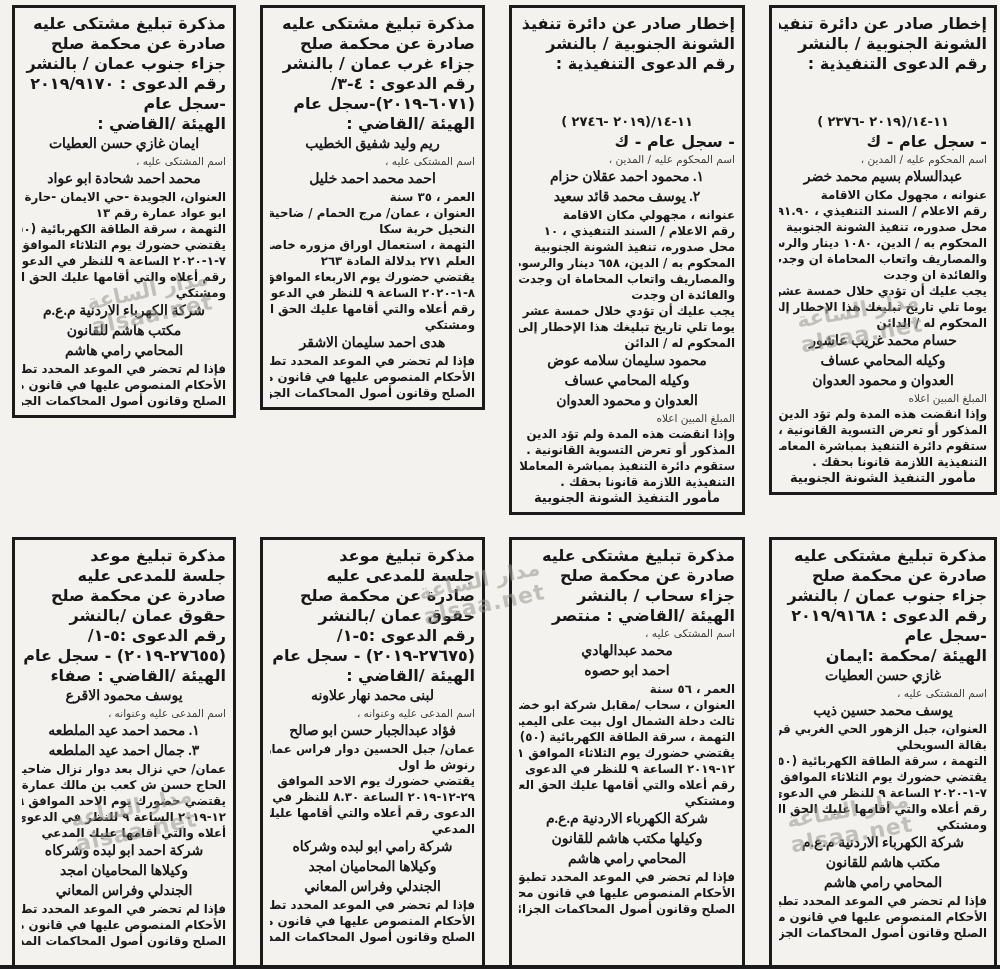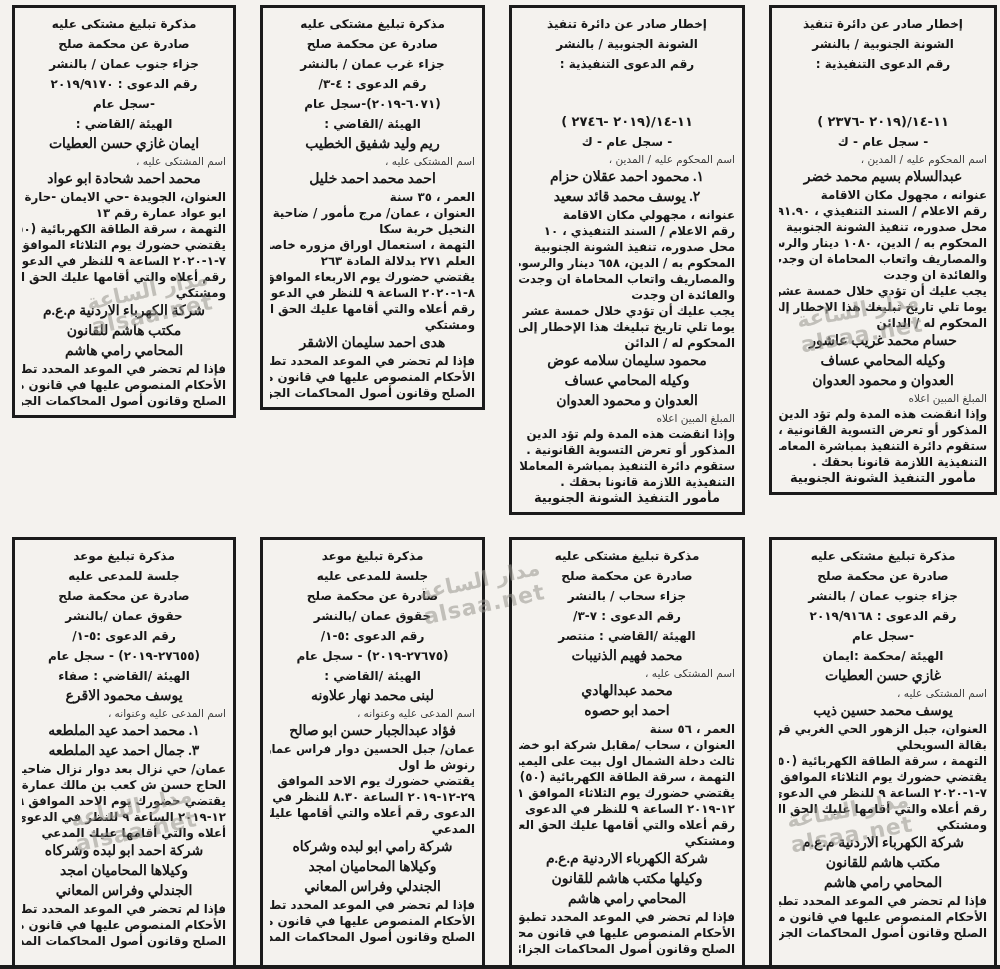--- a/index.html
+++ b/index.html
@@ -30,21 +30,21 @@
     background:transparent;
     box-sizing:border-box;
   }
   .r2{height:466px;overflow:hidden;}
   .ln{
     text-align:right;
     white-space:nowrap;
     overflow:hidden;
     color:#181818;
   }
-  .ln-h{font-weight:bold;font-size:12px;line-height:20px;text-align:center;}
+  .ln-h{font-weight:bold;font-size:16px;line-height:20px;text-align:right;}
   .ln-hn{font-weight:bold;font-size:13px;line-height:20px;text-align:center;direction:ltr;margin-top:38px;}
   .ln-n{font-weight:bold;font-size:14px;line-height:20px;text-align:center;font-family:Liberation Serif, serif;}
   .ln-l{font-weight:normal;font-size:10.5px;line-height:15px;color:#3c3c3c;}
   .ln-b{font-weight:bold;font-size:11.8px;line-height:16px;}
   .ln-c{font-weight:bold;font-size:13px;line-height:16px;text-align:center;}
   .wm{
     position:absolute;z-index:5;text-align:center;
     pointer-events:none;color:#98968f;opacity:.55;direction:rtl;
   }
   .wm-ar{font-size:21px;font-weight:bold;letter-spacing:2px;}
@@ -118,21 +118,21 @@
         <div class="ln ln-h">مذكرة تبليغ مشتكى عليه</div>
         <div class="ln ln-h">صادرة عن محكمة صلح</div>
         <div class="ln ln-h">جزاء غرب عمان / بالنشر</div>
         <div class="ln ln-h">رقم الدعوى : ٤-٣/</div>
         <div class="ln ln-h">(٦٠٧١-٢٠١٩)-سجل عام</div>
         <div class="ln ln-h">الهيئة /القاضي :</div>
         <div class="ln ln-n">ريم وليد شفيق الخطيب</div>
         <div class="ln ln-l">اسم المشتكى عليه ،</div>
         <div class="ln ln-n">احمد محمد احمد خليل</div>
         <div class="ln ln-b">العمر ، ٣٥ سنة</div>
-        <div class="ln ln-b">العنوان ، عمان/ مرج مأمور / ضاحية</div>
+        <div class="ln ln-b">العنوان ، عمان/ مرج الحمام / ضاحية</div>
         <div class="ln ln-b">النخيل خربة سكا</div>
         <div class="ln ln-b">التهمة ، استعمال اوراق مزوره خاصة مع</div>
         <div class="ln ln-b">العلم ٢٧١ بدلالة المادة ٢٦٣</div>
         <div class="ln ln-b">يقتضي حضورك يوم الاربعاء الموافق</div>
         <div class="ln ln-b">٨-١-٢٠٢٠ الساعة ٩ للنظر في الدعوى</div>
         <div class="ln ln-b">رقم أعلاه والتي أقامها عليك الحق العام</div>
         <div class="ln ln-b">ومشتكي</div>
         <div class="ln ln-n">هدى احمد سليمان الاشقر</div>
         <div class="ln ln-b">فإذا لم تحضر في الموعد المحدد تطبق عليك</div>
         <div class="ln ln-b">الأحكام المنصوص عليها في قانون محاكم</div>
@@ -183,23 +183,21 @@
         <div class="ln ln-n">مكتب هاشم للقانون</div>
         <div class="ln ln-n">المحامي رامي هاشم</div>
         <div class="ln ln-b">فإذا لم تحضر في الموعد المحدد تطبق عليك</div>
         <div class="ln ln-b">الأحكام المنصوص عليها في قانون محاكم</div>
         <div class="ln ln-b">الصلح وقانون أصول المحاكمات الجزائية .</div>
       </div>
       <div class="notice r2">
         <div class="ln ln-h">مذكرة تبليغ مشتكى عليه</div>
         <div class="ln ln-h">صادرة عن محكمة صلح</div>
         <div class="ln ln-h">جزاء سحاب / بالنشر</div>
-        <div class="ln ln-h">رقم الدعوى : ٧-٣/</div>
         <div class="ln ln-h">الهيئة /القاضي : منتصر</div>
-        <div class="ln ln-n">محمد فهيم الذنيبات</div>
         <div class="ln ln-l">اسم المشتكى عليه ،</div>
         <div class="ln ln-n">محمد عبدالهادي</div>
         <div class="ln ln-n">احمد ابو حصوه</div>
         <div class="ln ln-b">العمر ، ٥٦ سنة</div>
         <div class="ln ln-b">العنوان ، سحاب /مقابل شركة ابو خضر</div>
         <div class="ln ln-b">ثالث دخلة الشمال اول بيت على اليمين</div>
         <div class="ln ln-b">التهمة ، سرقة الطاقة الكهربائية (٥٠)</div>
         <div class="ln ln-b">يقتضي حضورك يوم الثلاثاء الموافق ٣١-</div>
         <div class="ln ln-b">١٢-٢٠١٩ الساعة ٩ للنظر في الدعوى</div>
         <div class="ln ln-b">رقم أعلاه والتي أقامها عليك الحق العام</div>

